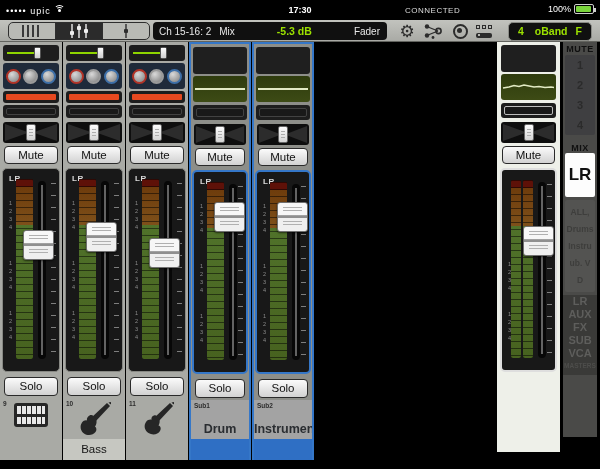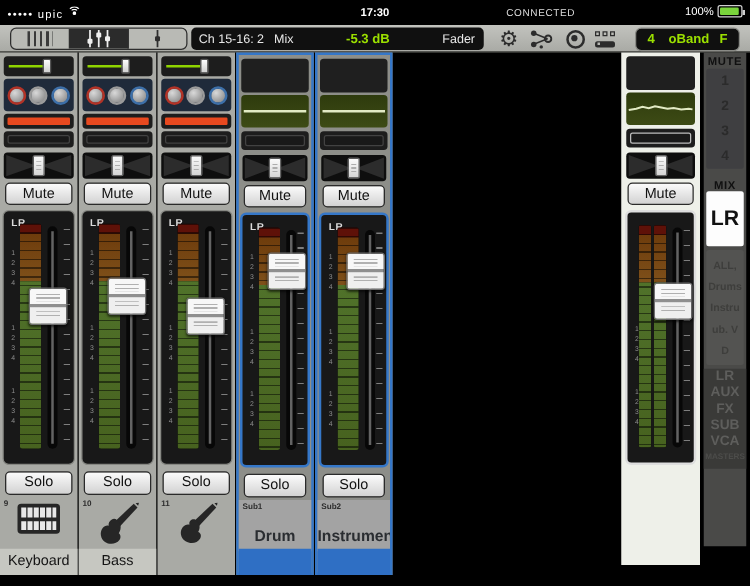--- a/index.html
+++ b/index.html
@@ -292,21 +292,20 @@
             <rect x="29" y="4" width="3" height="8"></rect>
             <rect x="4" y="15" width="4" height="7"></rect>
             <rect x="9" y="15" width="4" height="7"></rect>
             <rect x="14" y="15" width="4" height="7"></rect>
             <rect x="19" y="15" width="4" height="7"></rect>
             <rect x="24" y="15" width="4" height="7"></rect>
             <rect x="29" y="15" width="3" height="7"></rect>
           </g>
         </svg>
     </div>
-    <div class="clabel">Keyboard</div>
   </div>
 
   <div class="strip" style="left:63px;">
     <div class="tpanel t-gain">
         <span class="gl"></span>
         <span class="gh"></span>
       </div>
     <div class="tpanel t-knobs">
         <span class="knob red"></span>
         <span class="knob gray"></span>

